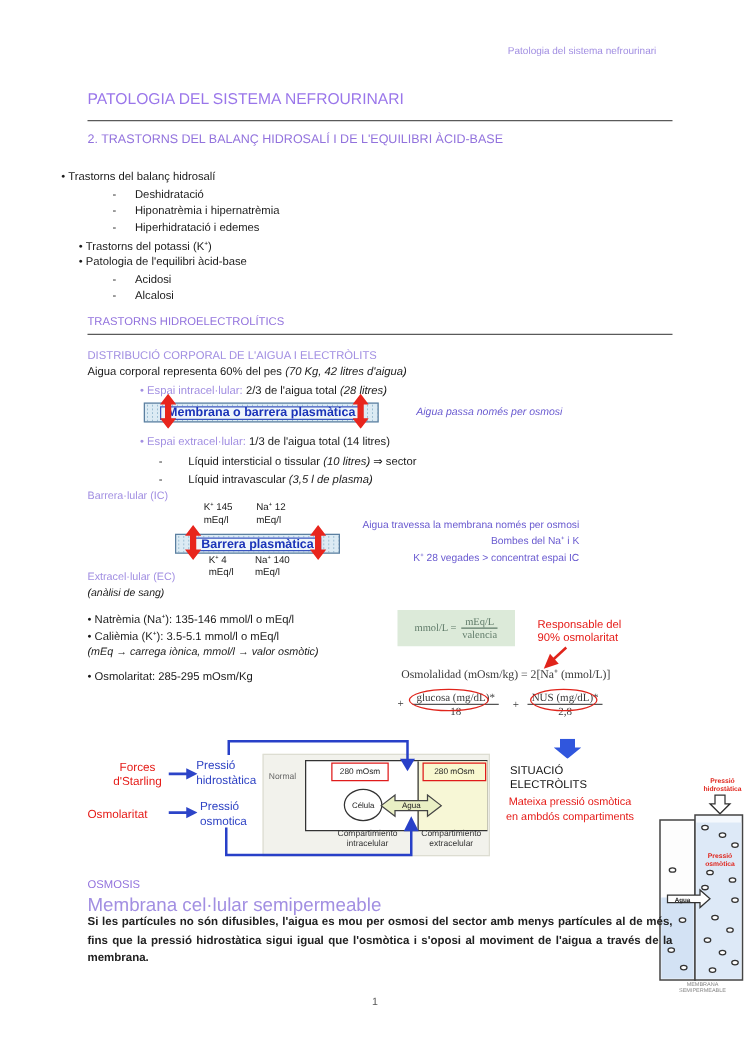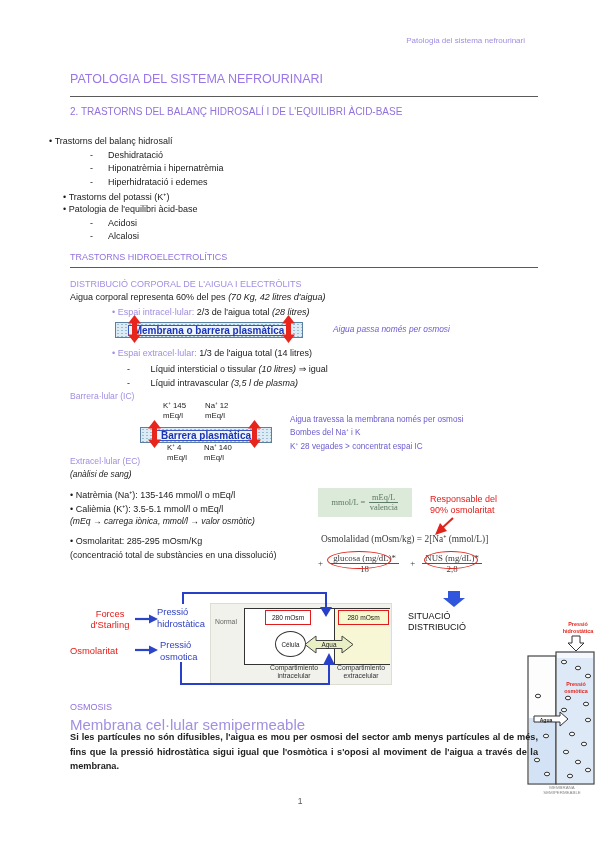--- a/index.html
+++ b/index.html
@@ -4,21 +4,21 @@
 <style>
   html,body{margin:0;padding:0;background:#fff;}
   .page{position:relative;width:600px;height:848px;background:#ffffff;
         font-family:"Liberation Sans",sans-serif;color:#1a1a1a;font-size:9px;overflow:hidden;}
   .abs{position:absolute;}
   .b{font-weight:normal;}
   .i{font-style:italic;}
   .purple{color:#9272dd;}
   .lpurple{color:#a28fe2;}
   .blue{color:#2f43c4;}
-  .nblue{color:#6a5bd0;}
+  .nblue{color:#6a5bd0;text-align:right;}
   .red{color:#e51b17;}
   .rule{border-top:1.3px solid #5a5a5a;height:0;}
   .membrane{background-color:#dcebf4;
             background-image:radial-gradient(#9bbdd2 0.8px, rgba(0,0,0,0) 0.9px);
             background-size:4px 3px;border:1px solid #5b7fa0;
             display:flex;align-items:center;justify-content:center;}
   .membrane-label{background:#eef6fb;border:1px solid #3a55c0;color:#1a33b8;font-weight:bold;
                   font-size:10px;line-height:9px;padding:0 5px;white-space:nowrap;}
   .serif{font-family:"Liberation Serif",serif;}
   .fr{display:inline-block;text-align:center;vertical-align:middle;}
@@ -77,21 +77,21 @@
   <div class="abs b i nblue" style="left:333px;top:324px;font-size:8.4px">Aigua passa només per osmosi</div>
 
   <div class="abs" style="left:112px;top:348px">
     <span class="lpurple b">•&nbsp;</span><span class="lpurple b">Espai extracel·lular:</span>
     <span class="b">1/3 de l'aigua total (14 litres)</span>
   </div>
   <div class="abs b" style="left:127px;top:364px">
     <span>-</span>
     <span style="margin-left:18px">Líquid intersticial o tissular</span>
     <span class="i">(10 litres)</span>
-    <span>⇒ igual</span>
+    <span>⇒ sector</span>
   </div>
   <div class="abs b" style="left:127px;top:378px">
     <span>-</span>
     <span style="margin-left:18px">Líquid intravascular</span>
     <span class="i">(3,5 l de plasma)</span>
   </div>
 
   <div class="abs b lpurple" style="left:70px;top:391px;font-size:8.6px">Barrera·lular (IC)</div>
 
   <div class="abs b" style="left:163px;top:401px;font-size:7.8px;line-height:9.5px">
@@ -128,21 +128,20 @@
     <div>K⁺ 28 vegades &gt; concentrat espai IC</div>
   </div>
 
   <div class="abs b lpurple" style="left:70px;top:456px;font-size:8.6px">Extracel·lular (EC)</div>
   <div class="abs b i" style="left:70px;top:469px;font-size:8.4px">(anàlisi de sang)</div>
 
   <div class="abs b" style="left:70px;top:488px"><span>•&nbsp;</span><span>Natrèmia (Na⁺): 135-146 mmol/l o mEq/l</span></div>
   <div class="abs b" style="left:70px;top:502px"><span>•&nbsp;</span><span>Calièmia (K⁺): 3.5-5.1 mmol/l o mEq/l</span></div>
   <div class="abs i" style="left:70px;top:516px;font-size:8.6px">(mEq → carrega iònica, mmol/l → valor osmòtic)</div>
   <div class="abs b" style="left:70px;top:536px"><span>•&nbsp;</span><span>Osmolaritat: 285-295 mOsm/Kg</span></div>
-  <div class="abs b" style="left:70px;top:550px;font-size:8.8px">(concentració total de substàncies en una dissolució)</div>
 
   <div class="abs" style="left:318px;top:488px;width:94px;height:29px;background:#dcead9;display:flex;align-items:center;justify-content:center;color:#5f7a68;font-size:8.4px">
     <span class="serif">mmol/L =</span>
     <span class="fr serif" style="margin-left:4px">
       <div class="fr-num" style="border-color:#5f7a68">mEq/L</div>
       <div>valencia</div>
     </span>
   </div>
 
   <div class="abs b red" style="left:430px;top:494px;font-size:9px;line-height:11px">
@@ -210,22 +209,23 @@
       <div>Compartimiento</div>
         <div>extracelular</div>
     </div>
   </div>
 
   <svg class="abs" style="left:443px;top:591px" width="22" height="16">
     <polygon points="5,0 17,0 17,7 22,7 11,16 0,7 5,7" fill="#3056dd"></polygon>
   </svg>
   <div class="abs b" style="left:408px;top:611px;width:92px;text-align:left;font-size:9px;line-height:10.5px;color:#111">
     <div>SITUACIÓ</div>
-      <div>DISTRIBUCIÓ</div>
-  </div>
+      <div>ELECTRÒLITS</div>
+  </div>
+  <div class="abs b red" style="left:402px;top:636px;width:108px;text-align:center;font-size:8.7px;line-height:11.5px">Mateixa pressió osmòtica en ambdós compartiments</div>
 
   <svg class="abs" style="left:0;top:0;pointer-events:none" width="600" height="848">
     <polyline points="183,604 183,593 326,593 326,609" fill="none" stroke="#2840c8" stroke-width="2"></polyline>
     <polygon points="320,607 332,607 326,617" fill="#2840c8"></polygon>
     <polyline points="181,662 181,684 329,684 329,663" fill="none" stroke="#2840c8" stroke-width="2"></polyline>
     <polygon points="323,665 335,665 329,653" fill="#2840c8"></polygon>
     <line x1="453" y1="518" x2="440" y2="530" stroke="#e0241b" stroke-width="2"></line>
     <polygon points="435,535 447,531 440,523" fill="#e0241b"></polygon>
   </svg>
 

